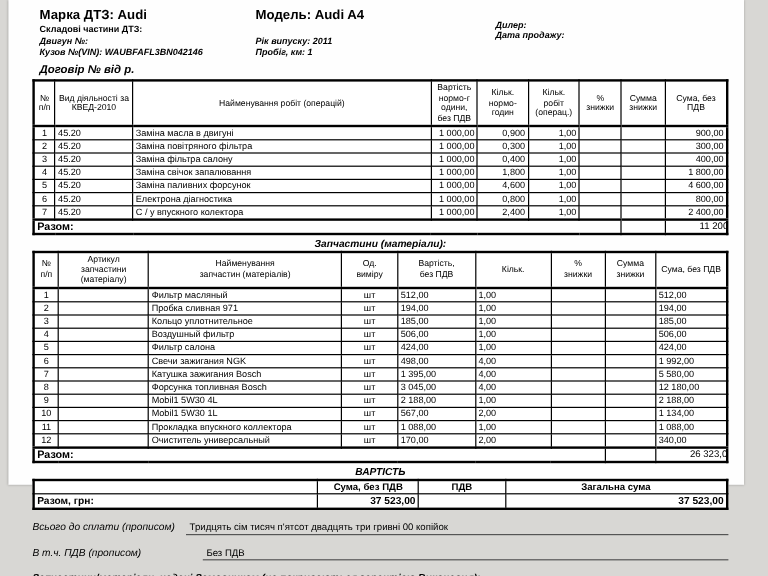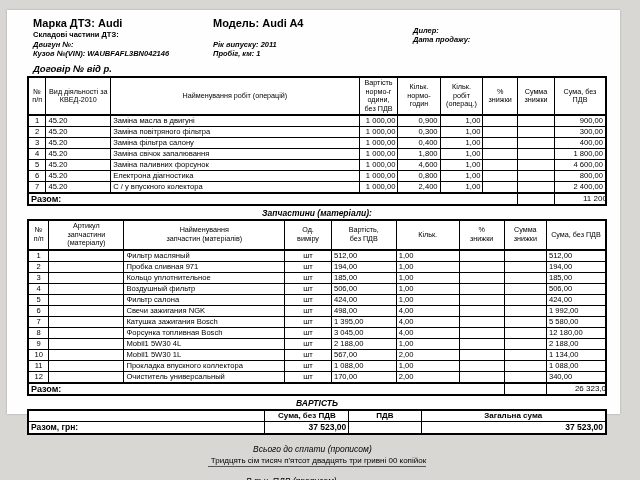--- a/index.html
+++ b/index.html
@@ -5,21 +5,21 @@
   * { margin: 0; padding: 0; box-sizing: border-box; }
   body {
     width: 640px; height: 480px;
     font-family: "Liberation Sans", sans-serif;
     color: #000;
     background: #d8d7d4;
     overflow: hidden;
   }
   .canvas { position: relative; width: 640px; height: 480px; }
   .page {
-    position: absolute; left: 7px; top: 10px;
+    position: absolute; left: 7px; top: 0;
     width: 613px; height: 404px;
     background: #fefefe;
     box-shadow: 0 0 2px rgba(0,0,0,.25);
   }
   .content { position: relative; padding: 4px 6px 0 20px; }
 
   
   .vehicle-header { position: relative; height: 62px; }
   .h-col { position: absolute; top: 2px; }
   .h-col1 { left: 6px; }
@@ -65,21 +65,21 @@
   }
 
   
   .cost td { height: 12px; }
   .cost .c-head { font-weight: bold; text-align: center; font-size: 8px; }
   .cost .c-label { font-weight: bold; text-align: left; font-size: 8.5px; }
   .cost .c-val { font-weight: bold; text-align: right; font-size: 8.5px; }
 
   
   .footer { width: 580px; margin-top: 9px; }
-  .f-line { display: flex; align-items: center; margin-bottom: 9px; flex-direction: column; }
+  .f-line { display: flex; align-items: flex-start; margin-bottom: 9px; }
   .f-label { font-size: 8.5px; font-style: italic; line-height: 11px; white-space: nowrap; }
   .f-label.w1 { width: 128px; }
   .f-label.w2 { width: 142px; }
   .f-value {
     flex: 1; border-bottom: 1px solid #555;
     font-size: 8px; line-height: 11px; padding-left: 3px; white-space: nowrap;
   }
   .f-value.bold { font-weight: normal; }
   .f-note { font-size: 8.5px; font-weight: bold; font-style: italic; margin-top: 3px; }
 </style>

